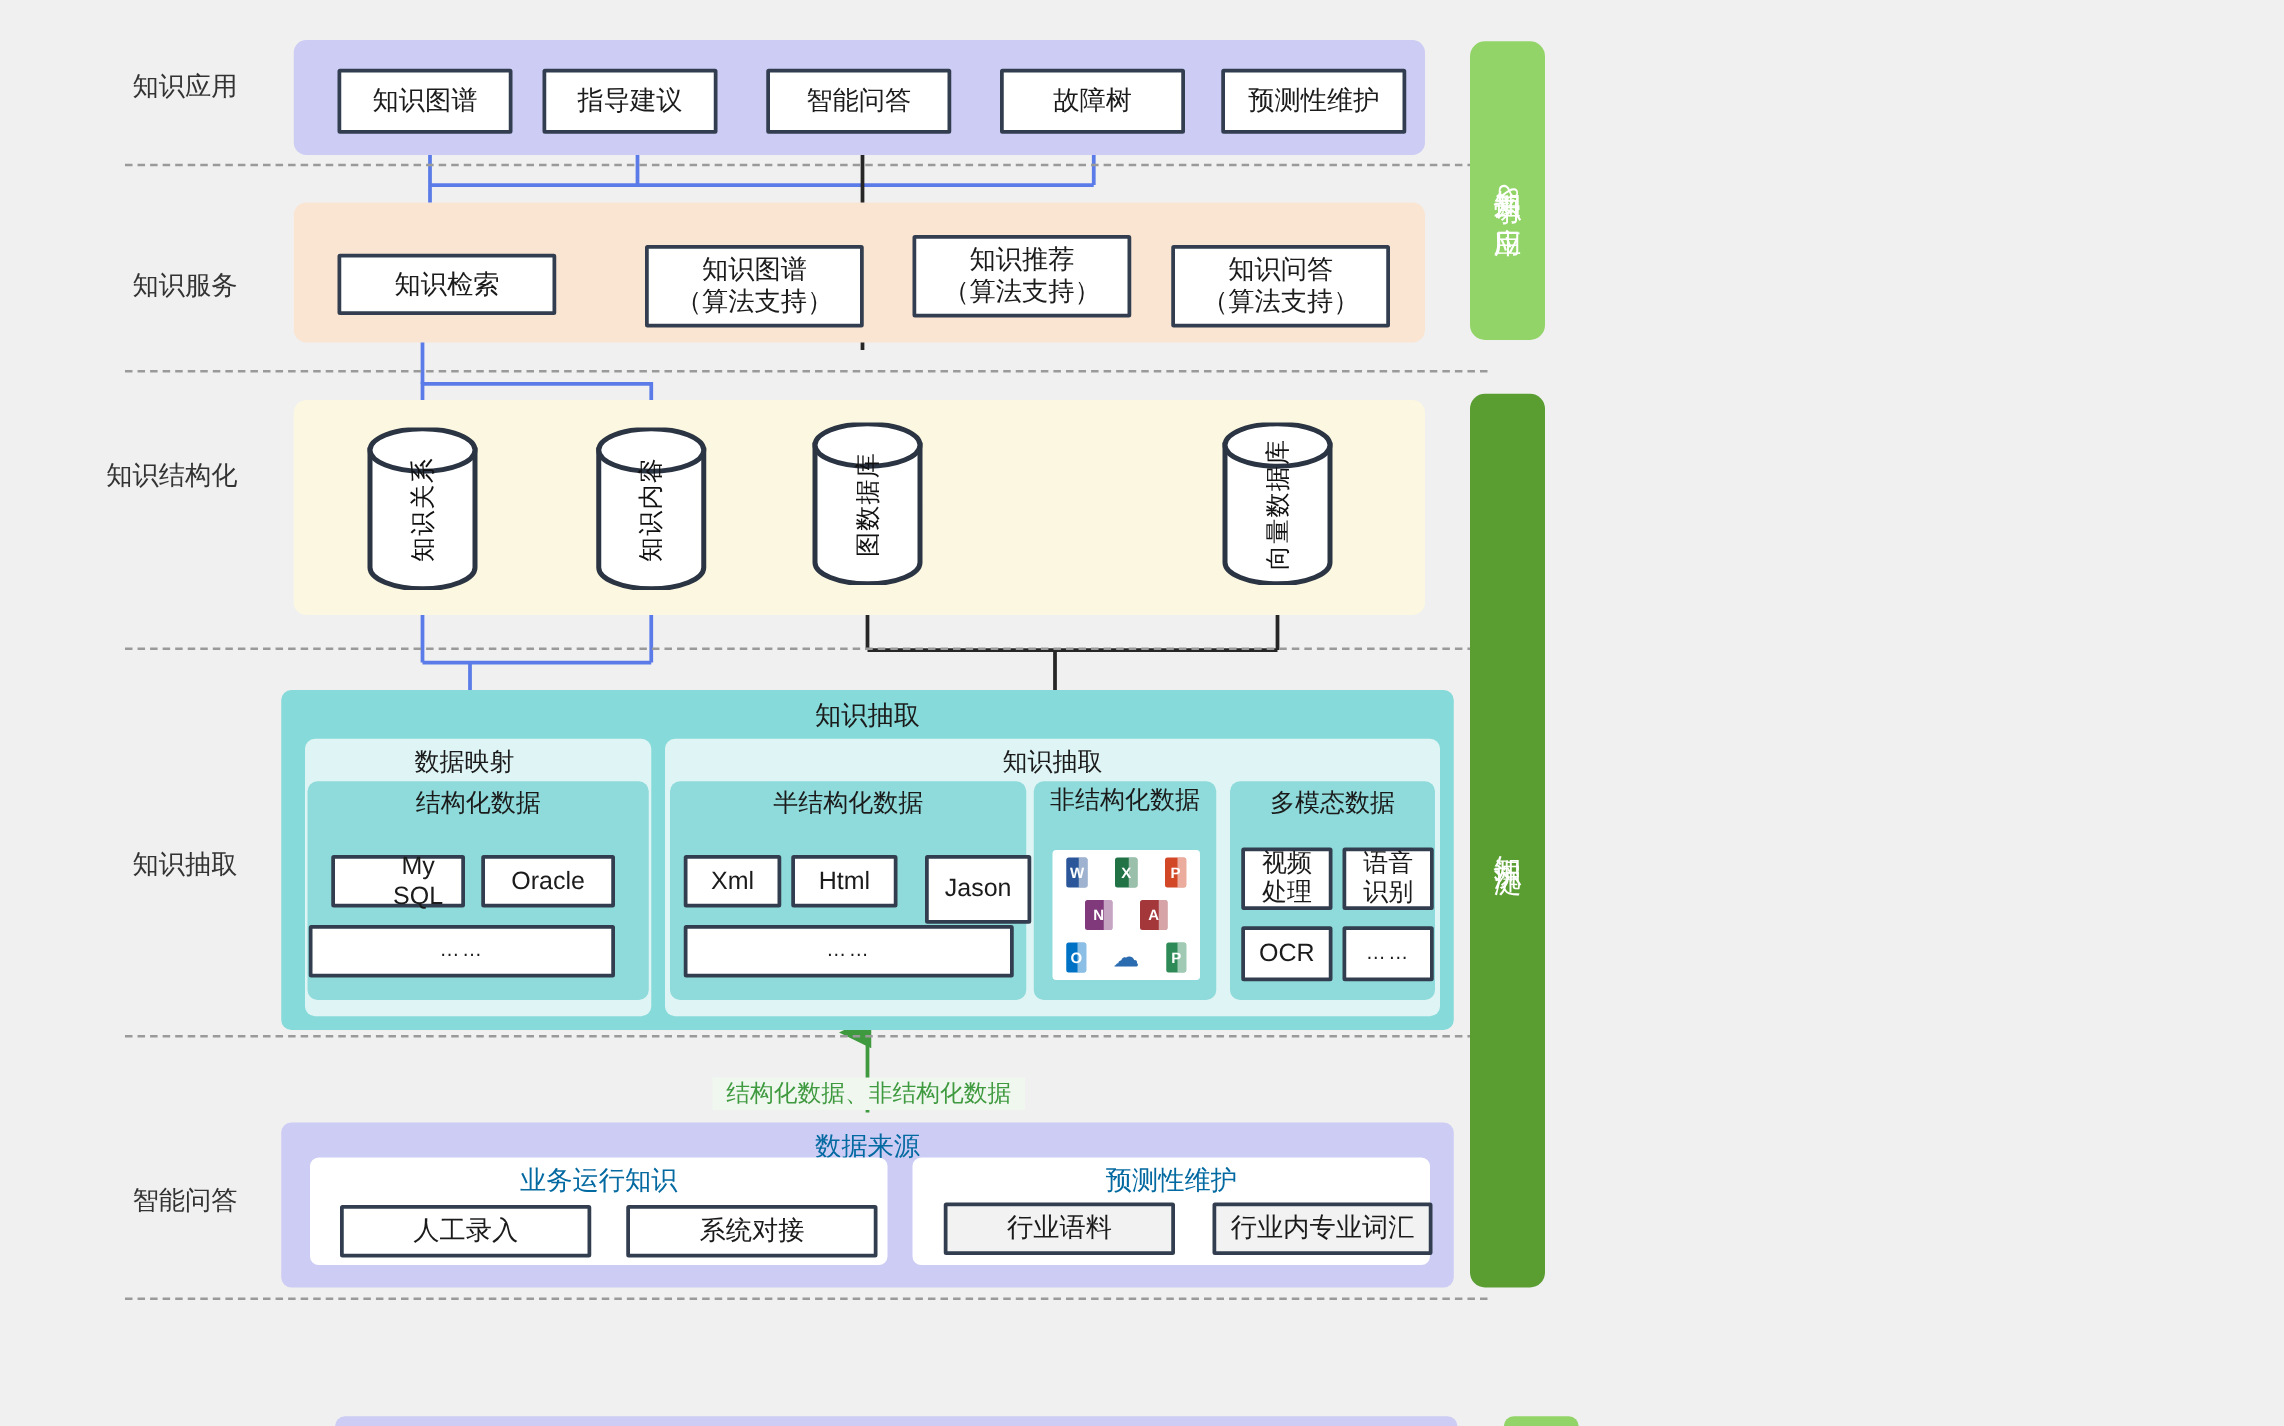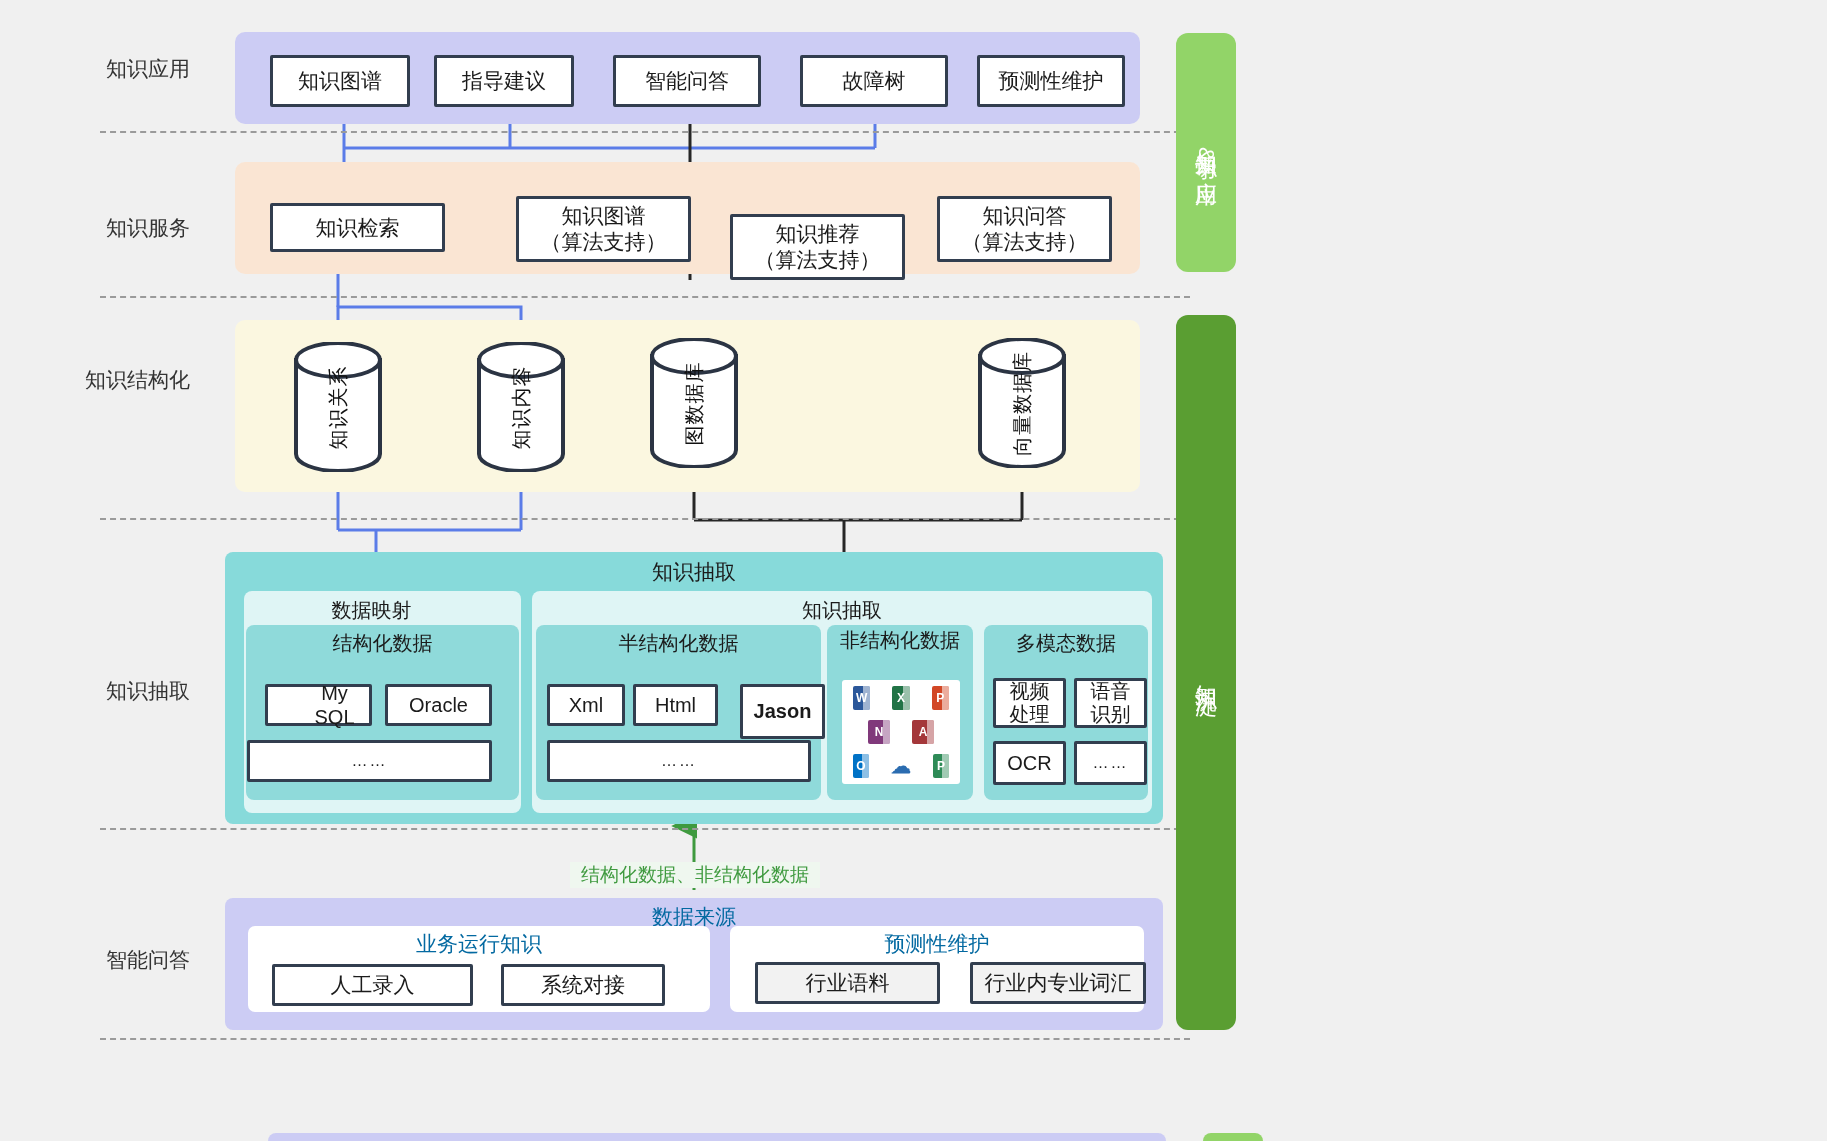--- a/index.html
+++ b/index.html
@@ -167,21 +167,21 @@
   <div class="abs node" style="left:434px;top:55px;width:140px;height:52px;">指导建议</div>
   <div class="abs node" style="left:613px;top:55px;width:148px;height:52px;">智能问答</div>
   <div class="abs node" style="left:800px;top:55px;width:148px;height:52px;">故障树</div>
   <div class="abs node" style="left:977px;top:55px;width:148px;height:52px;">预测性维护</div>
 
   <div class="abs band band-svc" style="left:235px;top:162px;width:905px;height:112px;"></div>
 
   <div class="abs node" style="left:270px;top:203px;width:175px;height:49px;">知识检索</div>
   <div class="abs node" style="left:516px;top:196px;width:175px;height:66px;white-space:pre-line;">知识图谱
 （算法支持）</div>
-  <div class="abs node" style="left:730px;top:214px;width:175px;height:66px;white-space:pre-line;">知识推荐
+  <div class="abs node" style="left:730px;top:188px;width:175px;height:66px;white-space:pre-line;">知识推荐
 （算法支持）</div>
   <div class="abs node" style="left:937px;top:196px;width:175px;height:66px;white-space:pre-line;">知识问答
 （算法支持）</div>
 
   <div class="abs band band-struct" style="left:235px;top:320px;width:905px;height:172px;"></div>
 
   <div class="cyl" style="left:292px;top:342px;width:92px;height:130px;">
     <svg width="92" height="130" viewBox="0 0 92 130">
       <path d="M4,18 L4,112 A42,17 0 0 0 88,112 L88,18 Z" fill="#fff" stroke="#2b3443" stroke-width="4"></path>
       <ellipse cx="46" cy="18" rx="42" ry="17" fill="#fff" stroke="#2b3443" stroke-width="4"></ellipse>
@@ -232,21 +232,21 @@
   <div class="abs node small" style="left:385px;top:684px;width:107px;height:42px;">Oracle</div>
   <div class="abs node small" style="left:247px;top:740px;width:245px;height:42px;font-size:16px;letter-spacing:2px;">……</div>
 
   <div class="abs subpanel sp-outer" style="left:532px;top:591px;width:620px;height:222px;"></div>
   <div class="abs sp-title" style="left:532px;top:598px;width:620px;height:26px;">知识抽取</div>
 
   <div class="abs sp-inner" style="left:536px;top:625px;width:285px;height:175px;"></div>
   <div class="abs sp-title" style="left:536px;top:631px;width:285px;height:26px;">半结构化数据</div>
   <div class="abs node small" style="left:547px;top:684px;width:78px;height:42px;">Xml</div>
   <div class="abs node small" style="left:633px;top:684px;width:85px;height:42px;">Html</div>
-  <div class="abs node small" style="left:740px;top:684px;width:85px;height:55px;font-weight:bold;">Jason</div>
+  <div class="abs node small" style="left:740px;top:684px;width:85px;height:55px;">Jason</div>
   <div class="abs node small" style="left:547px;top:740px;width:264px;height:42px;font-size:16px;letter-spacing:2px;">……</div>
 
   <div class="abs sp-inner" style="left:827px;top:625px;width:146px;height:175px;"></div>
   <div class="abs sp-title" style="left:827px;top:628px;width:146px;height:52px;white-space:pre-line;">非结构化数据</div>
   <div class="abs officegrid" style="left:842px;top:680px;width:118px;height:104px;">
     <div class="offrow">
       <span class="offico" style="background:#2b579a;">W</span>
       <span class="offico" style="background:#217346;">X</span>
       <span class="offico" style="background:#d24726;">P</span>
     </div>
@@ -271,21 +271,21 @@
   <div class="abs node small" style="left:1074px;top:741px;width:73px;height:44px;font-size:16px;letter-spacing:2px;">……</div>
 
   <div class="abs annot" style="left:570px;top:862px;width:250px;height:26px;text-align:center;">结构化数据、非结构化数据</div>
 
   <div class="abs band-collect" style="left:225px;top:898px;width:938px;height:132px;"></div>
   <div class="abs collect-title" style="left:225px;top:903px;width:938px;height:28px;">数据来源</div>
 
   <div class="abs collect-card" style="left:248px;top:926px;width:462px;height:86px;"></div>
   <div class="abs collect-title" style="left:248px;top:930px;width:462px;height:26px;">业务运行知识</div>
   <div class="abs node" style="left:272px;top:964px;width:201px;height:42px;">人工录入</div>
-  <div class="abs node" style="left:501px;top:964px;width:164px;height:42px;">系统对接</div>
+  <div class="abs node" style="left:501px;top:964px;width:201px;height:42px;">系统对接</div>
 
   <div class="abs collect-card" style="left:730px;top:926px;width:414px;height:86px;"></div>
   <div class="abs collect-title" style="left:730px;top:930px;width:414px;height:26px;">预测性维护</div>
   <div class="abs node grey" style="left:755px;top:962px;width:185px;height:42px;">行业语料</div>
   <div class="abs node grey" style="left:970px;top:962px;width:176px;height:42px;">行业内专业词汇</div>
 
   <div class="abs vpanel light" style="left:1176px;top:33px;width:60px;height:239px;">知识学习&amp;应用</div>
   <div class="abs vpanel dark" style="left:1176px;top:315px;width:60px;height:715px;">知识沉淀</div>
 
   <div class="abs band-collect" style="left:268px;top:1133px;width:898px;height:30px;"></div>

